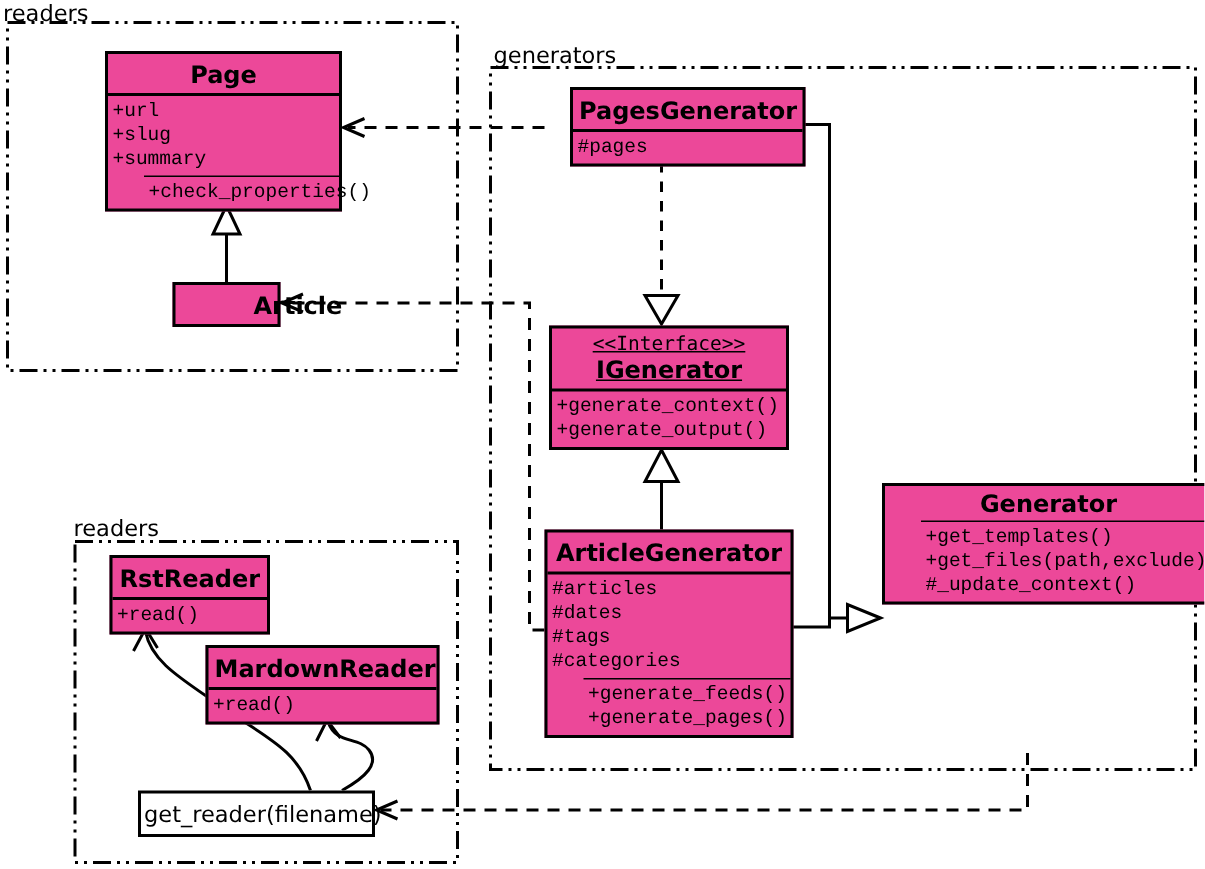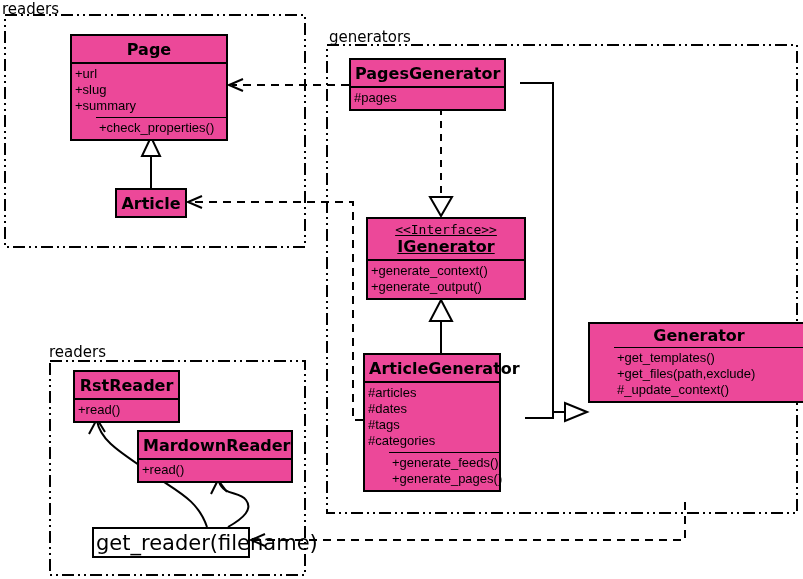--- a/index.html
+++ b/index.html
@@ -18,27 +18,27 @@
   .uml .title{
     font-weight:bold;font-size:16px;line-height:19px;text-align:center;
     padding:4px 4px 3px;white-space:nowrap;
   }
   .uml .stereo{
     font-family:"DejaVu Sans Mono",monospace;font-weight:normal;
     font-size:13px;line-height:15px;text-align:center;
   }
   .uml .sec{
     border-top:2px solid #000;
-    font-family:Liberation Sans, sans-serif;font-size:13px;line-height:16px;
+    font-family:Liberation Mono, monospace;font-size:13px;line-height:16px;
     padding:2px 16px 3px 3px;white-space:nowrap;
   }
   .uml .sec.thin{border-top-width:1px;margin-left:24px;}
   .plainbox{
     position:absolute;background:#ffffff;border:2px solid #000;box-sizing:border-box;
-    text-align:center;font-size:21px;line-height:16px;padding:6px 2px;white-space:nowrap;
+    text-align:center;font-size:15px;line-height:16px;padding:6px 2px;white-space:nowrap;
   }
 </style>
 </head>
 <body>
 
 <div class="diagram">
 
   <svg class="layer" width="803" height="579" viewBox="0 0 803 579">
 
     <g stroke="#000" stroke-width="2" fill="none" stroke-dasharray="12 4 2 4 2 4">
@@ -103,43 +103,43 @@
     <div class="sec">
       <div>+url</div>
       <div>+slug</div>
       <div>+summary</div>
     </div>
     <div class="sec thin">
       <div>+check_properties()</div>
     </div>
   </div>
 
-  <div class="uml" style="left:115px;top:188px;width:72px;">
+  <div class="uml" style="left:115px;top:188px;width:72px;padding-left:48px;">
     <div class="title">Article</div>
   </div>
 
-  <div class="uml" style="left:349px;top:58px;width:157px;">
+  <div class="uml" style="left:380px;top:58px;width:157px;">
     <div class="title">PagesGenerator</div>
     <div class="sec">
       <div>#pages</div>
     </div>
   </div>
 
   <div class="uml" style="left:366px;top:217px;width:160px;">
     <div class="title" style="padding-top:3px;text-decoration:underline;">
       <div class="stereo">&lt;&lt;Interface&gt;&gt;</div>
       <div>IGenerator</div>
     </div>
     <div class="sec">
       <div>+generate_context()</div>
       <div>+generate_output()</div>
     </div>
   </div>
 
-  <div class="uml" style="left:363px;top:353px;width:138px;">
+  <div class="uml" style="left:363px;top:353px;width:166px;">
     <div class="title">ArticleGenerator</div>
     <div class="sec">
       <div>#articles</div>
       <div>#dates</div>
       <div>#tags</div>
       <div>#categories</div>
     </div>
     <div class="sec thin">
       <div>+generate_feeds()</div>
       <div>+generate_pages()</div>

